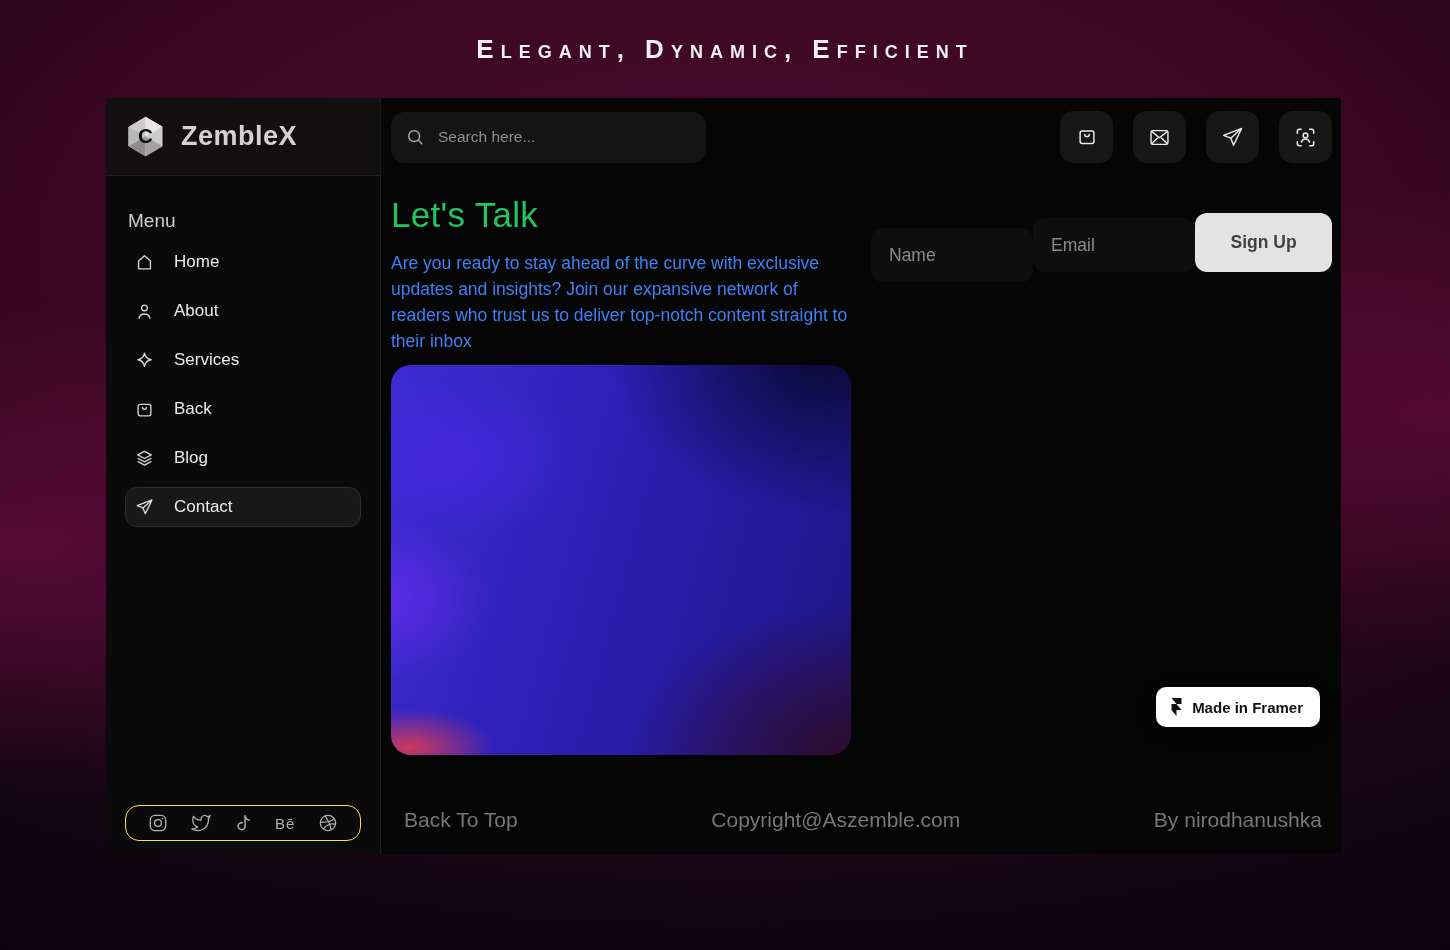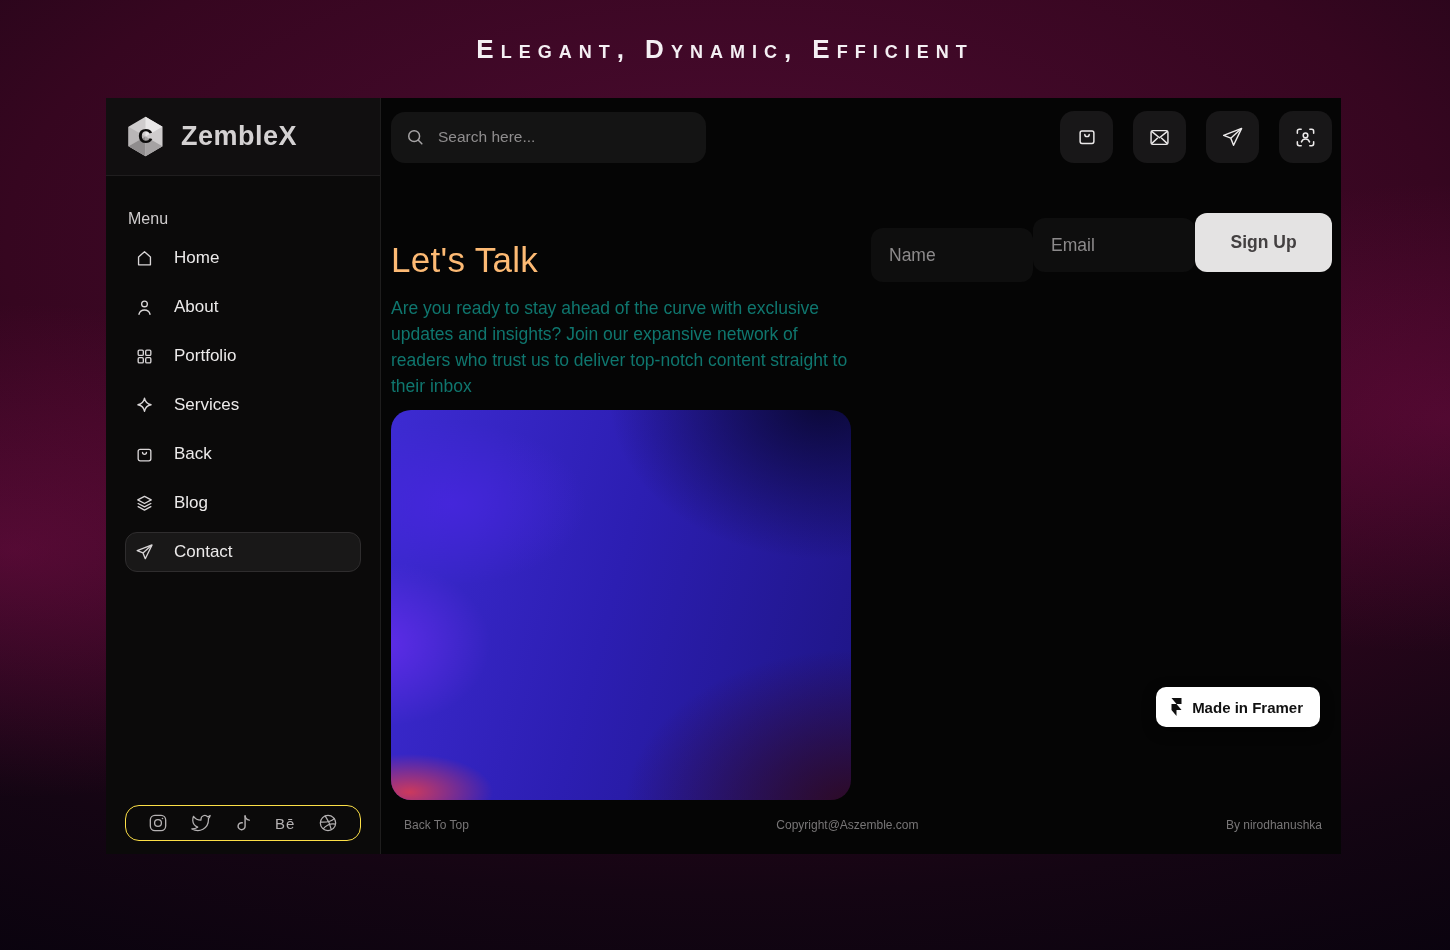--- a/index.html
+++ b/index.html
@@ -23,21 +23,21 @@
     position:absolute; left:106px; top:98px; width:1235px; height:756px;
     background:#060606; display:flex;
   }
   
   .sidebar { width:277px; background:#0b0a0a; border-right:1px solid #1e1d1d; display:flex; flex-direction:column; }
   .sidebar-header {
     height:78px; background:#110f10; border-bottom:1px solid #201e1f;
     display:flex; align-items:center; gap:14px; padding-left:18px;
   }
   .brand-name { font-size:27px; font-weight:700; color:#d4d1d2; letter-spacing:.5px; }
-  .menu-label { margin:34px 0 10px 22px; font-size:16px; color:#d0cdce; }
+  .menu-label { margin:34px 0 10px 22px; font-size:19px; color:#d0cdce; }
   .nav { list-style:none; }
   .nav li {
     display:flex; align-items:center; gap:20px;
     margin:0 19px 9px; padding:9px 10px 9px 9px;
     border:1px solid transparent; border-radius:12px;
     font-size:17px; color:#eceaea; cursor:pointer;
   }
   .nav li.active { background:#191818; border-color:#2f2d2e; }
   .nav .icon, .social .icon { display:flex; color:#d9d6d7; }
   .spacer { flex:1; }
@@ -77,22 +77,22 @@
   .search input::placeholder { color:#8f8d8e; }
   .search-icon { color:#a6a4a5; display:flex; }
   .icon-btn {
     width:53px; height:52px; background:#181718; border:none; border-radius:14px;
     display:flex; align-items:center; justify-content:center;
     color:#eceaea; cursor:pointer; margin-left:20px;
   }
   .main { display:flex; margin-top:32px; }
   .col-left { width:460px; margin-left:0; }
   .col-right { width:461px; margin-left:20px; display:flex; flex-direction:row; }
-  h1.heading { font-size:35px; font-weight:500; color:#fdba74; letter-spacing:.3px;margin-top:45px; }
-  .description { margin-top:15px; font-size:17.5px; line-height:26px; color:#0f766e; }
+  h1.heading { font-size:35px; font-weight:500; color:#22c55e; letter-spacing:.3px; }
+  .description { margin-top:15px; font-size:17.5px; line-height:26px; color:#3b82f6; }
   .hero {
     margin-top:11px; width:460px; height:390px; border-radius:20px;
     position:relative; overflow:hidden;
     background:
       radial-gradient(85% 70% at 100% 102%, rgba(48,8,18,.85) 0%, rgba(48,8,18,0) 58%),
       radial-gradient(75% 65% at 94% -2%, rgba(9,7,48,.92) 0%, rgba(9,7,48,0) 62%),
       linear-gradient(105deg, #3d2bd2 0%, #2c1eb2 48%, #1e1584 100%);
   }
   .hero::before {
     content:""; position:absolute; width:600px; height:900px; left:-285px; top:-270px;
@@ -125,21 +125,21 @@
   }
   .framer-badge {
     position:absolute; right:21px; top:589px; height:40px;
     background:#ffffff; border-radius:10px; box-shadow:0 4px 14px rgba(0,0,0,.45);
     display:flex; align-items:center; gap:9px; padding:0 17px 0 14px;
     color:#111; font-size:15px; font-weight:700; z-index:5; cursor:pointer; border:none;
   }
   .footer {
     position:absolute; left:298px; right:19px; bottom:22px;
     display:flex; justify-content:space-between; align-items:center;
-    color:#787677; font-size:12px; z-index:2;
+    color:#787677; font-size:21px; z-index:2;
   }
   .footer .link { cursor:pointer; }
   svg { display:block; }
 </style>
 </head>
 <body>
 
 <div class="tagline">Elegant, Dynamic, Efficient</div>
 
 <div class="window">
@@ -174,31 +174,20 @@
         <span class="icon">
           <svg width="19" height="19" viewBox="0 0 24 24" fill="none" stroke="currentColor" stroke-width="1.7" stroke-linecap="round">
               <circle cx="12" cy="7.5" r="3.6"></circle>
               <path d="M5 20.5c.9-3.6 3.4-5.4 7-5.4s6.1 1.8 7 5.4"></path>
             </svg>
         </span>
         <span>About</span>
       </li>
       <li>
         <span class="icon">
-          <svg width="19" height="19" viewBox="0 0 24 24" fill="none" stroke="currentColor" stroke-width="1.7">
-              <rect x="4" y="4" width="6.5" height="6.5" rx="1.5"></rect>
-              <rect x="13.5" y="4" width="6.5" height="6.5" rx="1.5"></rect>
-              <rect x="4" y="13.5" width="6.5" height="6.5" rx="1.5"></rect>
-              <rect x="13.5" y="13.5" width="6.5" height="6.5" rx="1.5"></rect>
-            </svg>
-        </span>
-        <span>Portfolio</span>
-      </li>
-      <li>
-        <span class="icon">
           <svg width="19" height="19" viewBox="0 0 24 24" fill="none" stroke="currentColor" stroke-width="1.7" stroke-linejoin="round">
               <path d="M12 2.8c.9 5.1 3.2 7.4 8.3 8.3-5.1.9-7.4 3.2-8.3 8.3-.9-5.1-3.2-7.4-8.3-8.3 5.1-.9 7.4-3.2 8.3-8.3z"></path>
             </svg>
         </span>
         <span>Services</span>
       </li>
       <li>
         <span class="icon">
           <svg width="19" height="19" viewBox="0 0 24 24" fill="none" stroke="currentColor" stroke-width="1.7" stroke-linecap="round">
               <rect x="4" y="5.5" width="16" height="14.5" rx="2.5"></rect>

